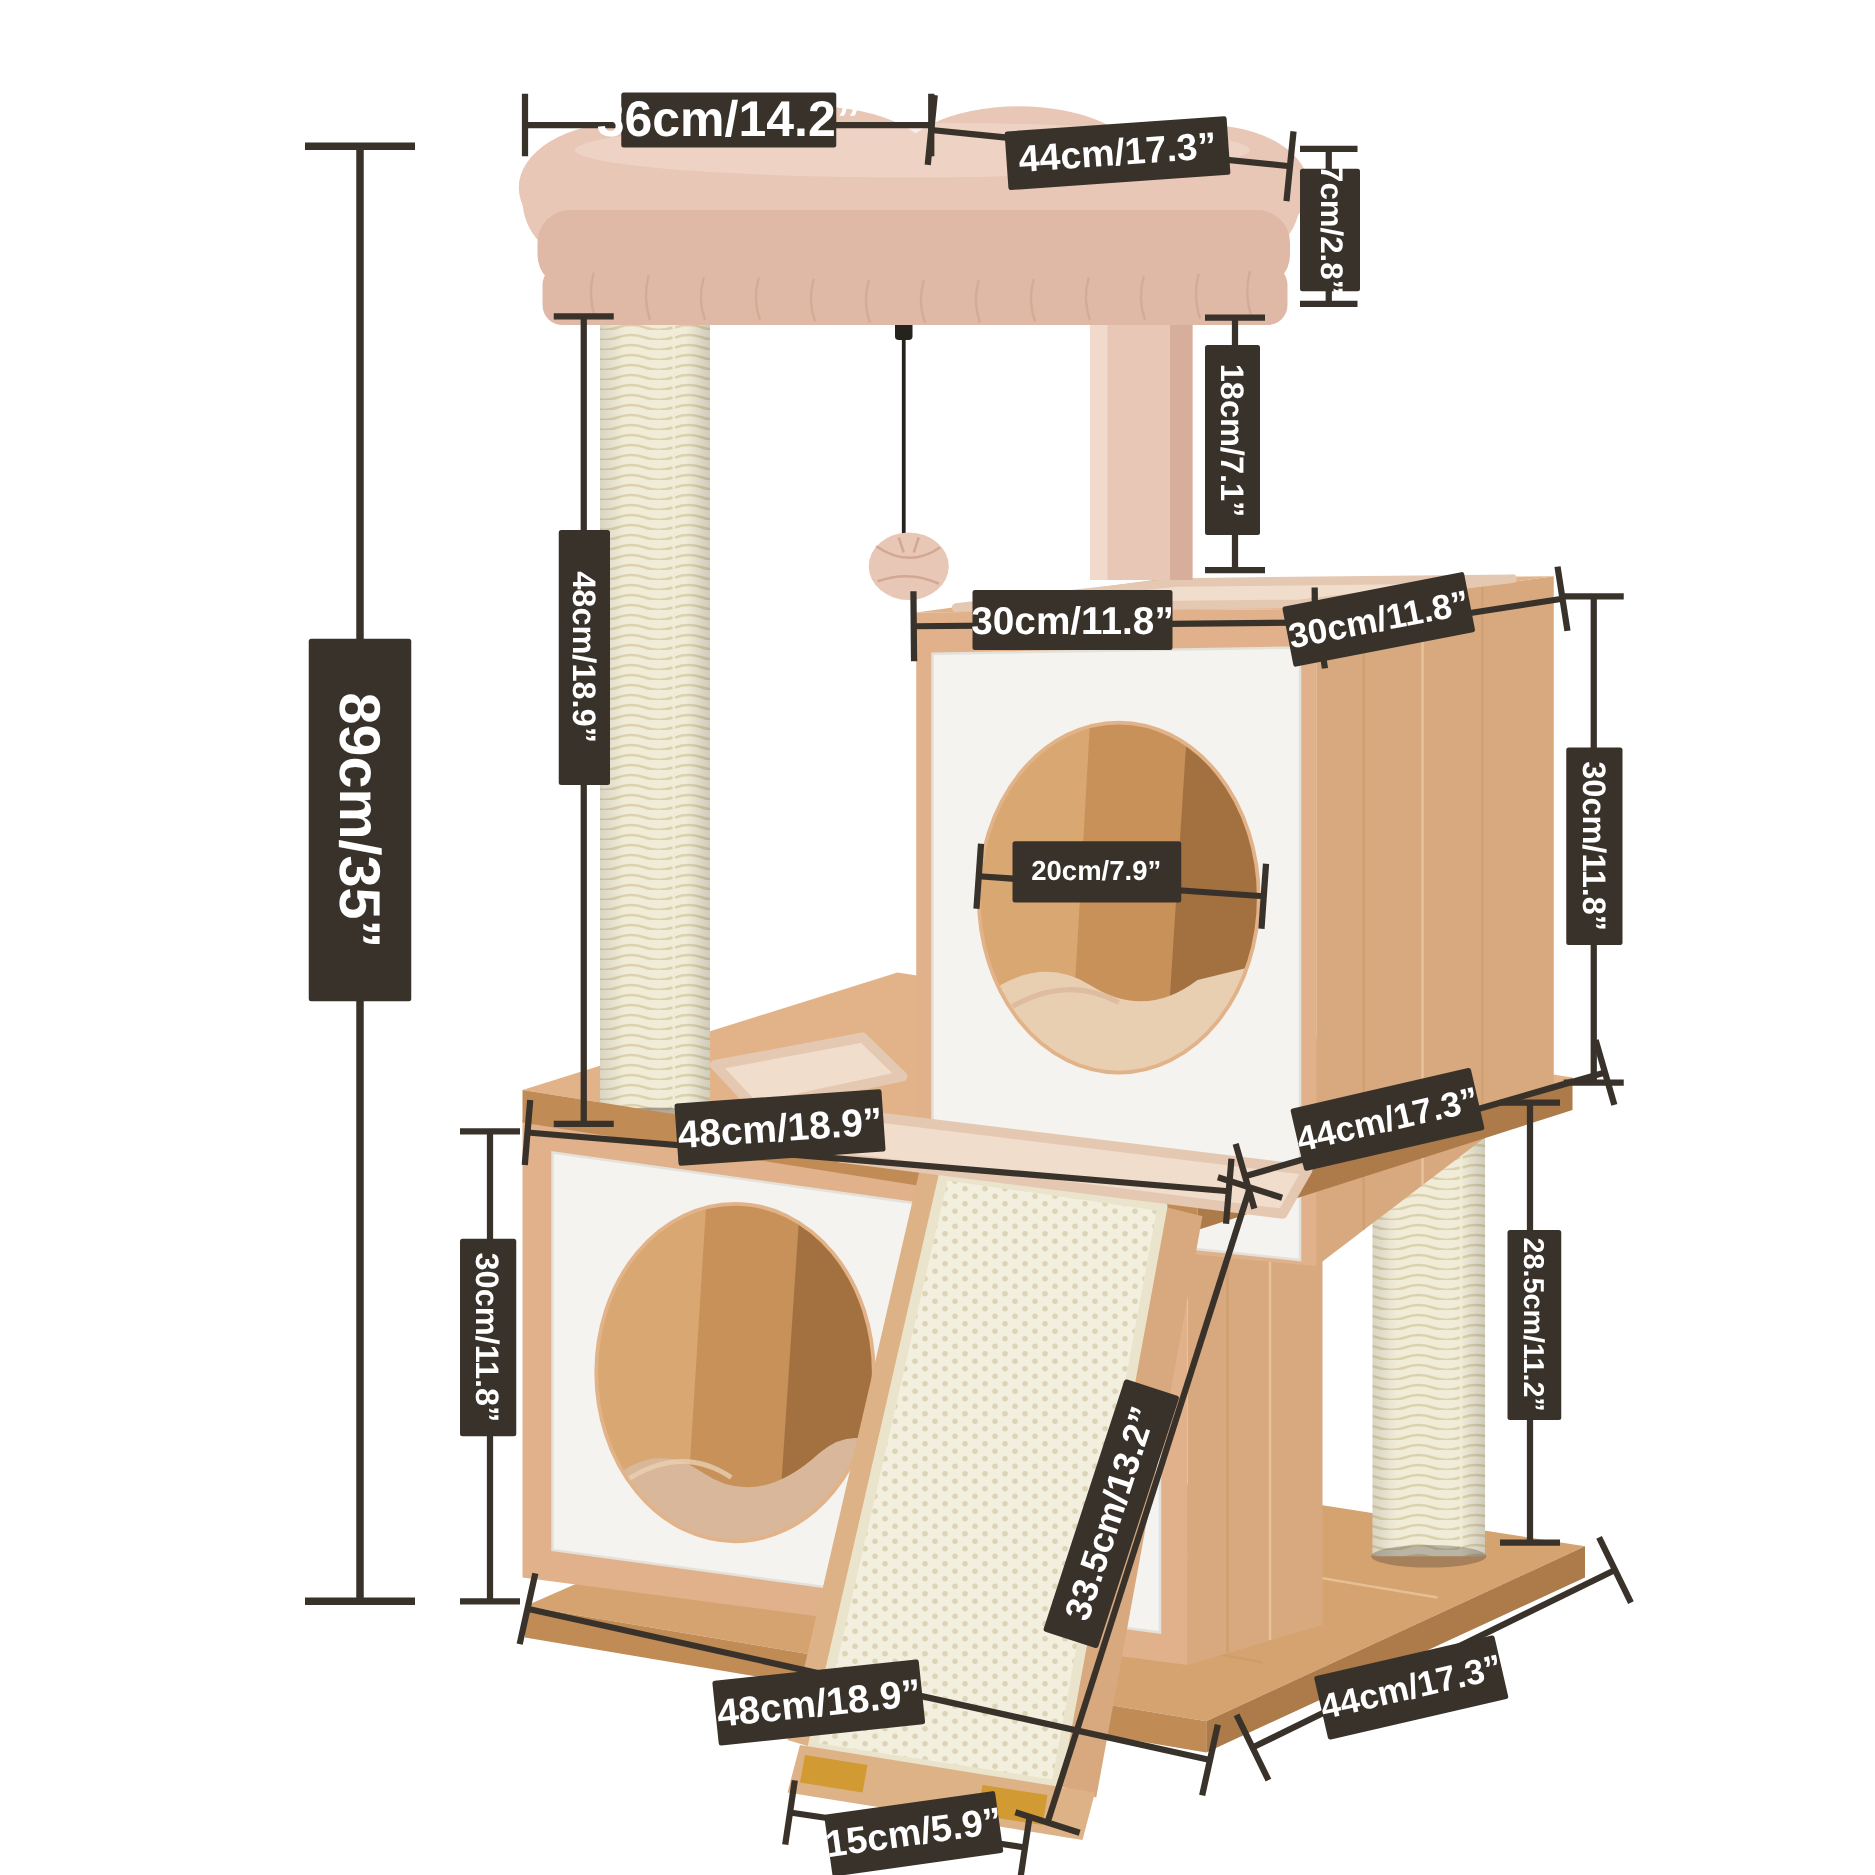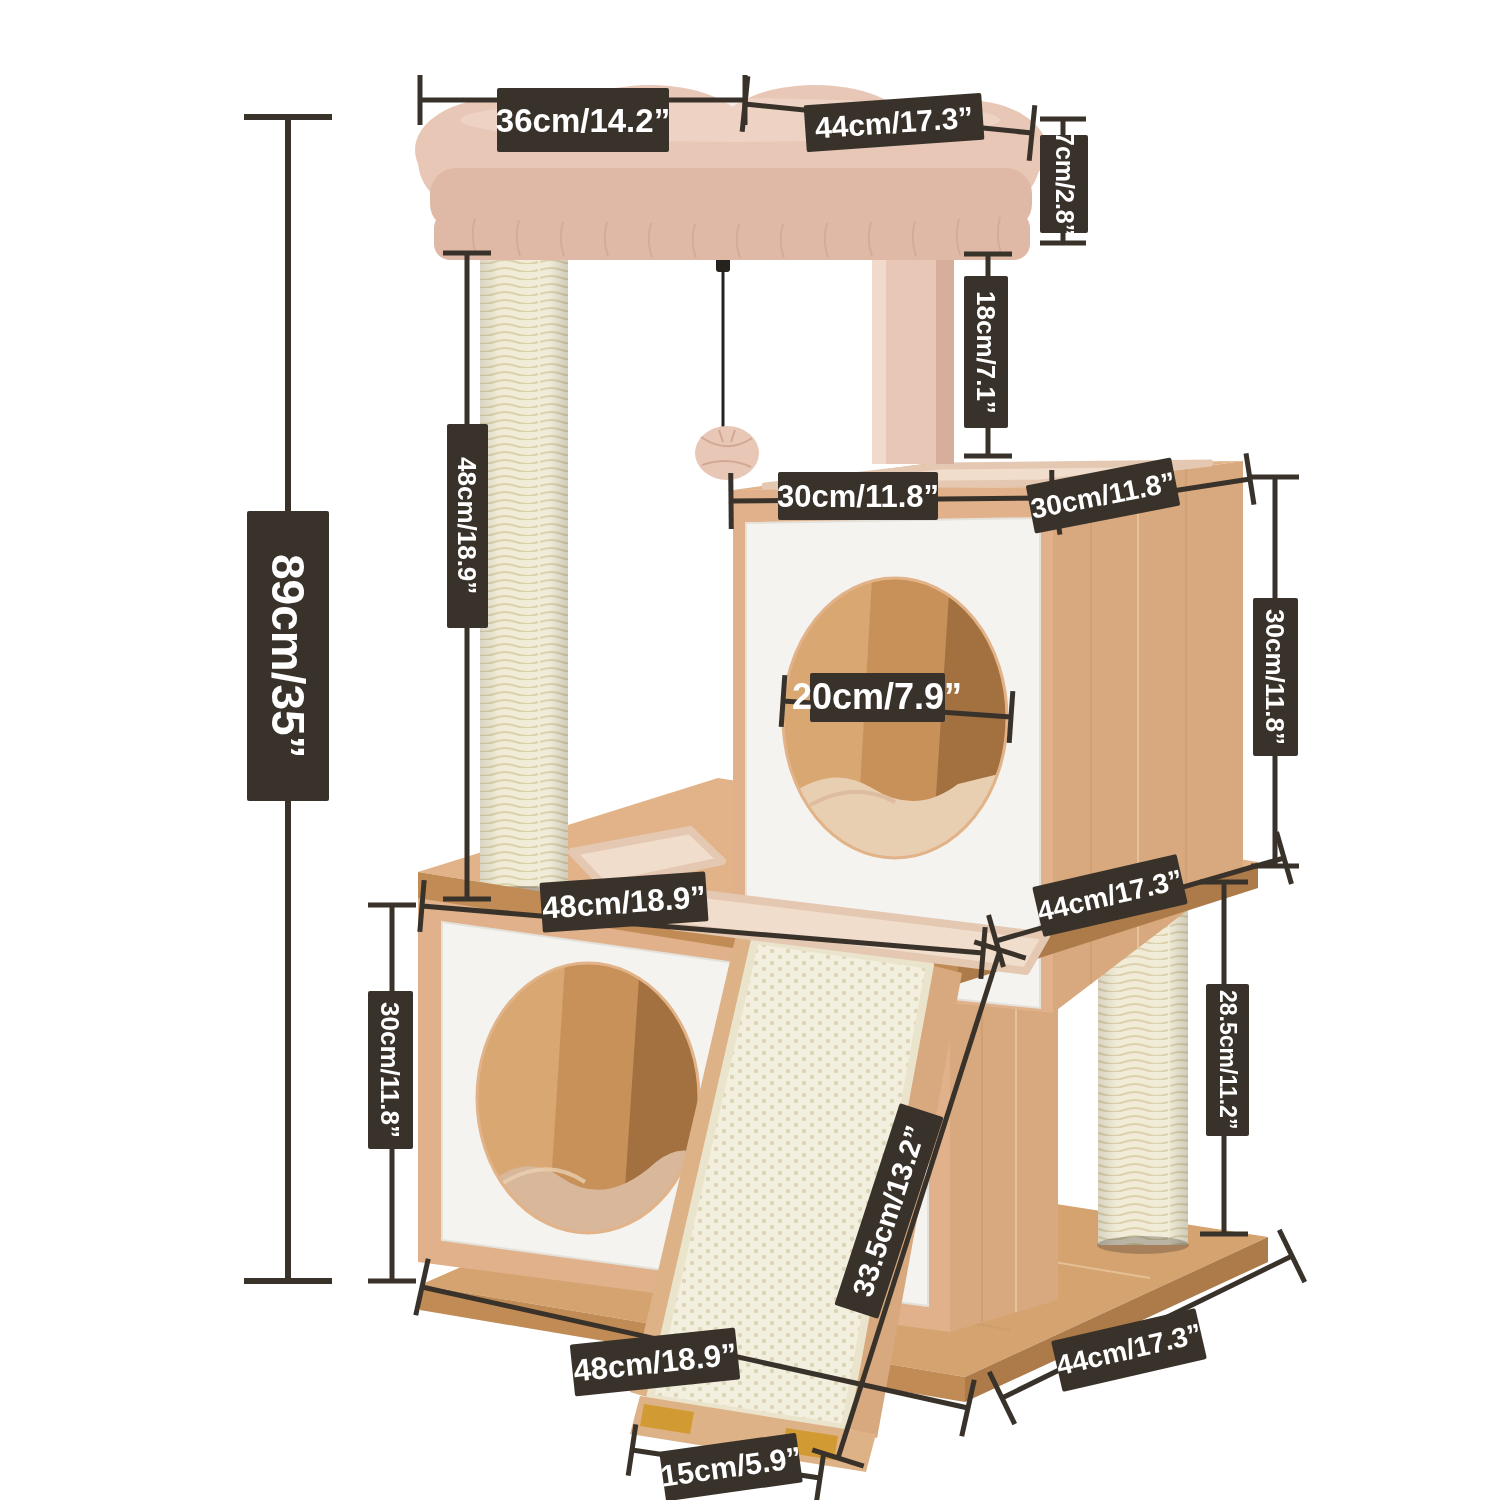--- a/index.html
+++ b/index.html
@@ -216,30 +216,30 @@
         <line x1="1002" y1="1398" x2="1292" y2="1256" stroke="var(--c-dim_line)" stroke-width="5"></line>
         <line x1="989.2468005678212" y1="1371.9547335540012" x2="1014.7531994321788" y2="1424.0452664459988" stroke="var(--c-dim_line)" stroke-width="5"></line>
         <line x1="1279.2468005678213" y1="1229.9547335540012" x2="1304.7531994321787" y2="1282.0452664459988" stroke="var(--c-dim_line)" stroke-width="5"></line>
         <line x1="632" y1="1450" x2="820" y2="1478" stroke="var(--c-dim_line)" stroke-width="5"></line>
         <line x1="635.8300938803084" y1="1424.2836553750728" x2="628.1699061196916" y2="1475.7163446249272" stroke="var(--c-dim_line)" stroke-width="5"></line>
         <line x1="823.8300938803084" y1="1452.2836553750728" x2="816.1699061196916" y2="1503.7163446249272" stroke="var(--c-dim_line)" stroke-width="5"></line>
       </g>
   </svg>
 
   <div id="labels">
-      <div class="dim-label" style="left: 497px; top: 88px; width: 172px; height: 64px; font-size: 33px;">36cm/14.2”</div>
+      <div class="dim-label" style="left: 497px; top: 74px; width: 172px; height: 44px; font-size: 40px;">36cm/14.2”</div>
       <div class="dim-label" style="left: 805px; top: 98.5px; width: 178px; height: 47px; font-size: 30px; transform: rotate(-4deg);">44cm/17.3”</div>
       <div class="dim-label v" style="left: 1040px; top: 135px; width: 48px; height: 98px; font-size: 25px;">7cm/2.8”</div>
       <div class="dim-label v" style="left: 964px; top: 276px; width: 44px; height: 152px; font-size: 26px;">18cm/7.1”</div>
       <div class="dim-label v" style="left: 247px; top: 511px; width: 82px; height: 290px; font-size: 46px;">89cm/35”</div>
       <div class="dim-label v" style="left: 446.5px; top: 424px; width: 41px; height: 204px; font-size: 26px;">48cm/18.9”</div>
       <div class="dim-label" style="left: 778px; top: 472px; width: 160px; height: 48px; font-size: 31px;">30cm/11.8”</div>
       <div class="dim-label" style="left: 1029px; top: 470.5px; width: 148px; height: 49px; font-size: 28px; transform: rotate(-11deg);">30cm/11.8”</div>
       <div class="dim-label v" style="left: 1252.5px; top: 598px; width: 45px; height: 158px; font-size: 26px;">30cm/11.8”</div>
-      <div class="dim-label" style="left: 809.5px; top: 672.5px; width: 135px; height: 49px; font-size: 36px;">20cm/7.9”</div>
+      <div class="dim-label" style="left: 809.5px; top: 672.5px; width: 135px; height: 49px; font-size: 22px;">20cm/7.9”</div>
       <div class="dim-label" style="left: 1036px; top: 869.5px; width: 148px; height: 51px; font-size: 28px; transform: rotate(-13deg);">44cm/17.3”</div>
       <div class="dim-label" style="left: 541px; top: 877px; width: 166px; height: 50px; font-size: 31px; transform: rotate(-4deg);">48cm/18.9”</div>
       <div class="dim-label v" style="left: 367.5px; top: 991px; width: 45px; height: 158px; font-size: 26px;">30cm/11.8”</div>
       <div class="dim-label" style="left: 783px; top: 1188px; width: 212px; height: 46px; font-size: 29px; transform: rotate(-72deg);">33.5cm/13.2”</div>
       <div class="dim-label v" style="left: 1205.5px; top: 984px; width: 43px; height: 152px; font-size: 23px;">28.5cm/11.2”</div>
       <div class="dim-label" style="left: 572px; top: 1336px; width: 166px; height: 52px; font-size: 31px; transform: rotate(-6deg);">48cm/18.9”</div>
       <div class="dim-label" style="left: 1055px; top: 1324px; width: 148px; height: 52px; font-size: 28px; transform: rotate(-13deg);">44cm/17.3”</div>
       <div class="dim-label" style="left: 662px; top: 1442px; width: 138px; height: 50px; font-size: 30px; transform: rotate(-8deg);">15cm/5.9”</div>
     </div>
 </div>

